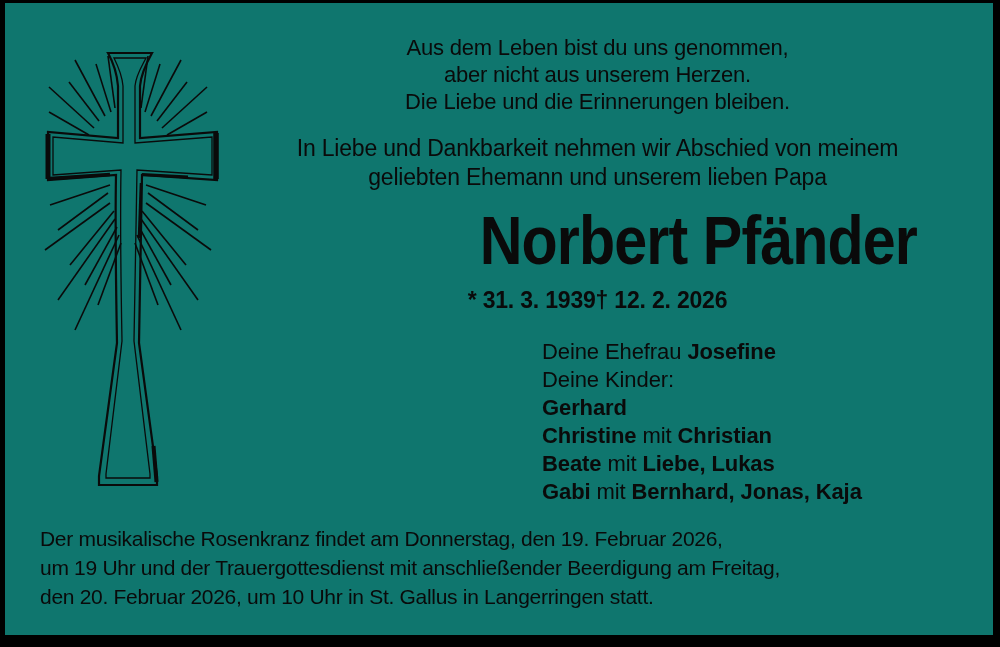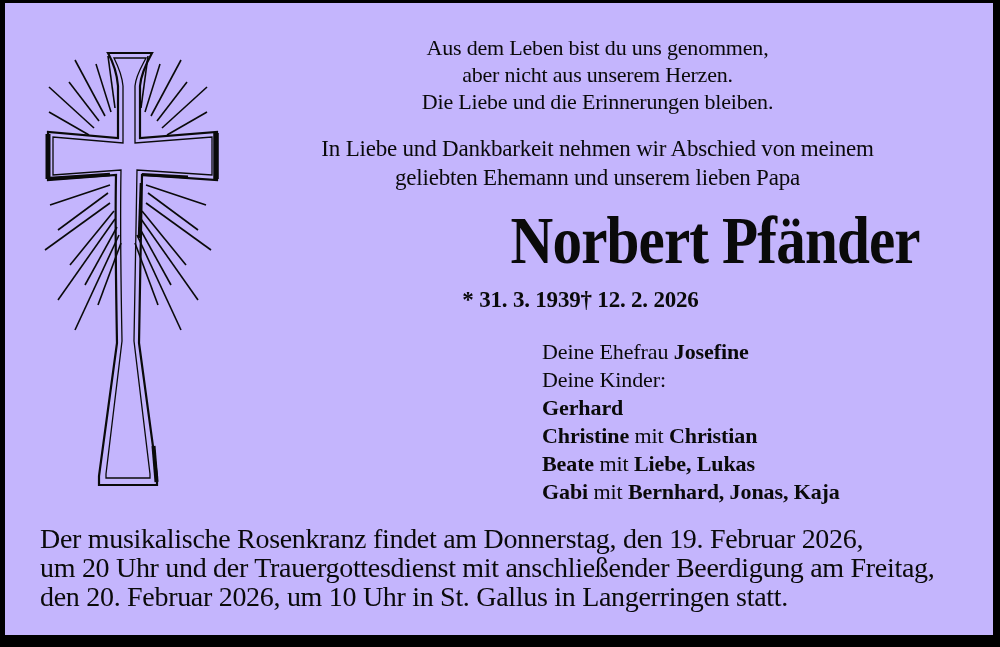--- a/index.html
+++ b/index.html
@@ -1,45 +1,45 @@
 <!DOCTYPE html>
 <html lang="de"><head>
 <meta charset="utf-8">
 <title>Traueranzeige</title>
 <style>
   html,body{margin:0;padding:0;background:#e8e8e8;}
   .page{
     position:relative;
     width:1000px;height:647px;
     box-sizing:border-box;
-    background:#c4b5fd;
+    background:#0f766e;
     border:solid #000;
     border-width:3px 7px 12px 5px;
-    font-family:Liberation Serif, serif;
+    font-family:Liberation Sans, sans-serif;
     color:#0a0a0a;
     overflow:hidden;
   }
   .abs{position:absolute;}
   .centercol{left:240px;width:705px;text-align:center;}
   .epigraph{top:31px;font-size:22px;line-height:27px;letter-spacing:-0.2px;}
   .intro{top:131px;font-size:23px;line-height:29px;letter-spacing:-0.2px;}
   .deceased{
     top:203px;left:240px;width:705px;text-align:right;
     font-size:68px;font-weight:bold;line-height:1;
     letter-spacing:-1px;white-space:nowrap;
   }
   .deceased .squeeze{display:inline-block;transform:scaleX(0.87);transform-origin:50% 50%;}
   .dates{
-    top:284px;left:223px;width:705px;
+    top:284px;left:240px;width:705px;
     display:flex;justify-content:center;
     font-size:23px;font-weight:bold;letter-spacing:-0.2px;
   }
   .mourners{top:335px;left:537px;font-size:22px;line-height:28px;letter-spacing:-0.1px;}
   .mourners b{font-weight:bold;text-align:center;}
-  .funeral{top:521px;left:35px;width:930px;font-size:28px;line-height:29px;letter-spacing:-0.3px;}
+  .funeral{top:521px;left:35px;width:930px;font-size:21px;line-height:29px;letter-spacing:-0.3px;}
   .crossbox{top:45px;left:25px;width:200px;height:444px;}
   svg .ink{stroke:#0a0a0a;fill:none;}
 </style>
 </head>
 <body>
 
 <div class="page">
 
   <div class="abs crossbox">
     <svg width="200" height="444" viewBox="0 0 200 444">
@@ -114,17 +114,17 @@
     <div><span>Deine Ehefrau</span> <b>Josefine</b></div>
     <div><span>Deine Kinder:</span></div>
     <div><b>Gerhard</b></div>
     <div><b>Christine</b> <span>mit</span> <b>Christian</b></div>
     <div><b>Beate</b> <span>mit</span> <b>Liebe, Lukas</b></div>
     <div><b>Gabi</b> <span>mit</span> <b>Bernhard, Jonas, Kaja</b></div>
   </div>
 
   <div class="abs funeral">
     <div>Der musikalische Rosenkranz findet am Donnerstag, den 19. Februar 2026,</div>
-    <div>um 20 Uhr und der Trauergottesdienst mit anschließender Beerdigung am Freitag,</div>
+    <div>um 19 Uhr und der Trauergottesdienst mit anschließender Beerdigung am Freitag,</div>
     <div>den 20. Februar 2026, um 10 Uhr in St. Gallus in Langerringen statt.</div>
   </div>
 
 </div>
 
 </body></html>

